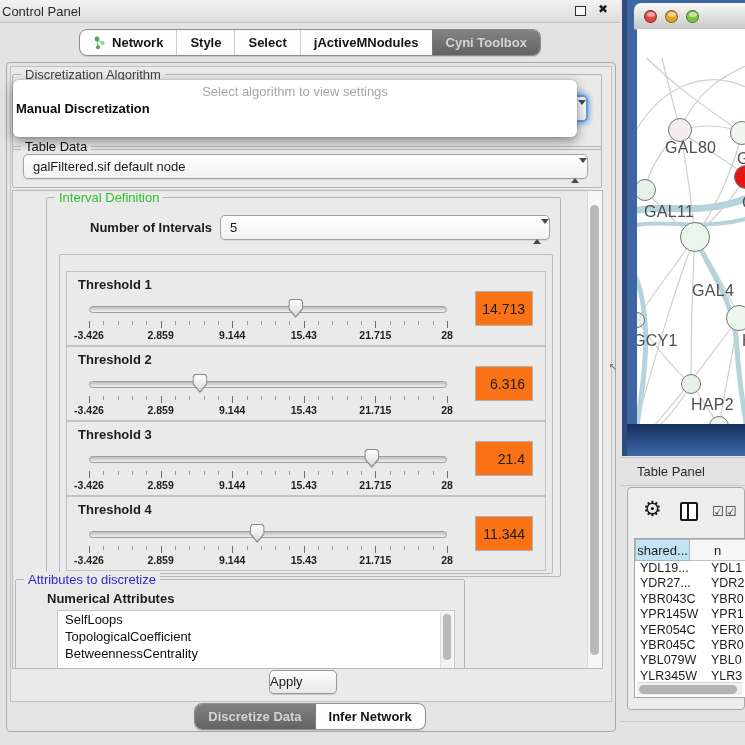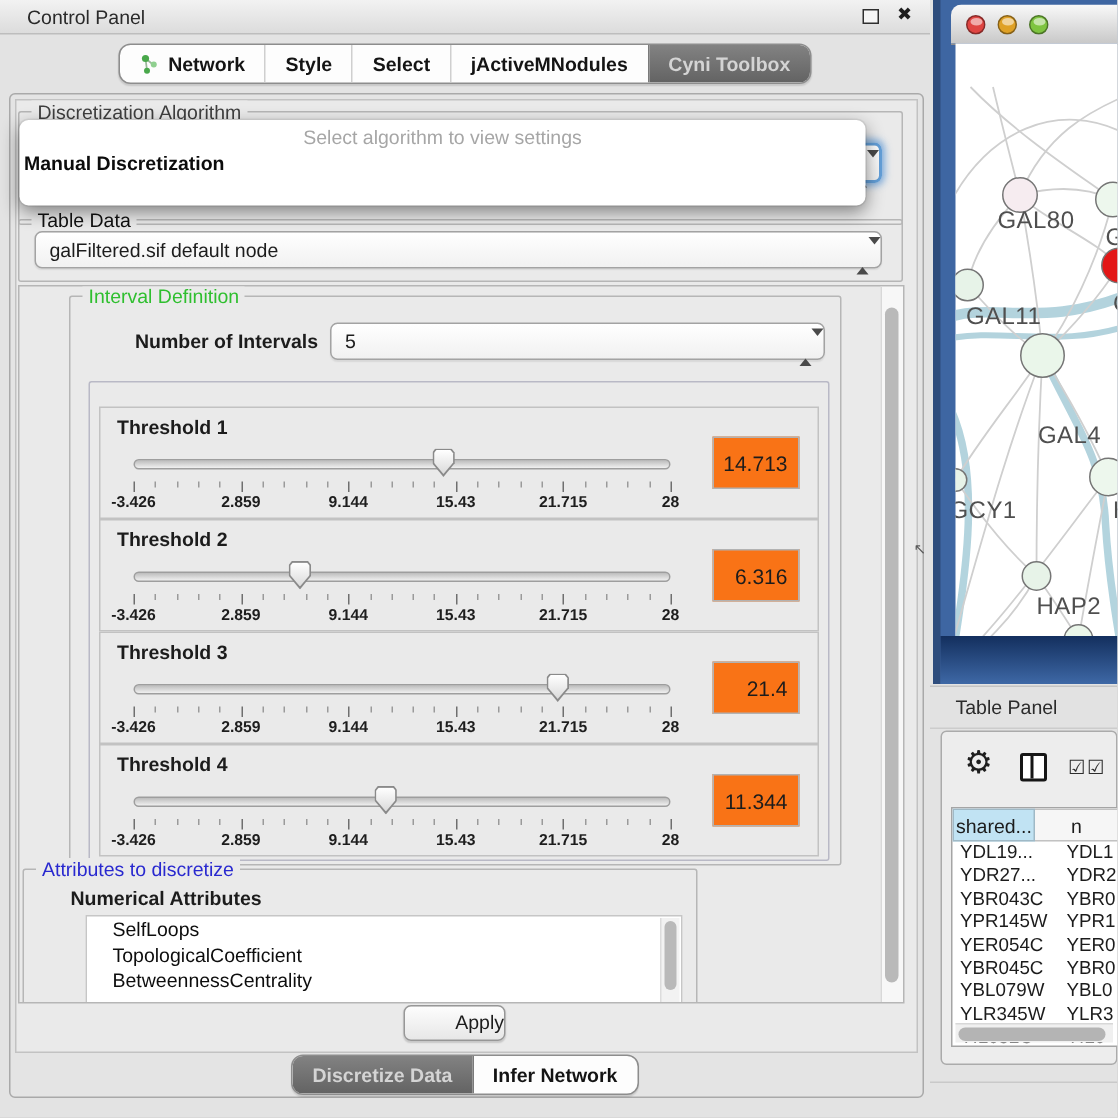--- a/index.html
+++ b/index.html
@@ -3,21 +3,21 @@
 <meta charset="utf-8">
 <style>
   html,body{margin:0;padding:0;background:#cfcfcf;}
   #stage{position:relative;width:745px;height:745px;background:#e3e3e3;overflow:hidden;
          font-family:"Liberation Sans","DejaVu Sans",sans-serif;color:#1c1c1c;-webkit-font-smoothing:antialiased;}
   .abs{position:absolute;}
 
   
   .cp-titlebar{left:0;top:0;width:620px;height:22px;background:linear-gradient(#f2f2f2,#dcdcdc);
                border-bottom:1px solid #bdbdbd;display:flex;align-items:center;}
-  .cp-title{font-size:13px;color:#2a2a2a;padding-left:18px;text-align:right;}
+  .cp-title{font-size:13px;color:#2a2a2a;padding-left:2px;text-align:right;}
   .float-ico{position:absolute;right:34px;top:6px;width:9px;height:8px;border:1.5px solid #2e2e2e;background:#f5f5f5;}
   .close-ico{position:absolute;right:12px;top:2px;font-size:12px;font-weight:bold;color:#1d1d1d;}
 
   .tabrow{left:0;top:29px;width:620px;height:27px;display:flex;justify-content:center;}
   .tabgroup{display:inline-flex;border:1px solid #8d8d8d;border-radius:8px;overflow:hidden;
             background:#fdfdfd;height:25px;box-shadow:0 1px 1px rgba(0,0,0,.12);}
   .tab{display:flex;align-items:center;gap:6px;padding:0 13px;font-size:13px;font-weight:bold;
        color:#141414;border-left:1px solid #cfcfcf;white-space:nowrap;}
   .tab:first-child{border-left:none;}
   .tab.sel{background:linear-gradient(#828282,#636363);color:#d4d4d4;border-left-color:#7a7a7a;}
@@ -62,26 +62,26 @@
   .ticklab{position:absolute;top:31px;transform:translateX(-50%);font-size:10.5px;font-weight:bold;color:#1d1d1d;white-space:nowrap;}
   .sthumb{position:absolute;top:1px;width:15px;height:19px;transform:translateX(-50%);background:#8a8a8a;
           clip-path:polygon(14% 0,86% 0,100% 14%,100% 52%,50% 100%,0 52%,0 14%);}
   .sthumb .in{position:absolute;left:1px;right:1px;top:1px;bottom:2px;background:linear-gradient(#ffffff,#dadada);
           clip-path:polygon(14% 0,86% 0,100% 14%,100% 52%,50% 100%,0 52%,0 14%);}
   .valuebox{position:absolute;right:12px;top:19px;width:58px;height:35px;background:#f97316;border:1px solid #b2b2b2;
             font-size:14px;line-height:34px;text-align:right;padding-right:7px;box-sizing:border-box;}
 
   
   .listbox{position:absolute;background:#fff;border:1px solid #c6c6c6;overflow:hidden;}
-  .attr-item{font-size:13px;height:17px;line-height:17px;padding-left:17px;color:#0d0d0d;}
+  .attr-item{font-size:13px;height:17px;line-height:17px;padding-left:7px;color:#0d0d0d;}
   .lscroll{position:absolute;right:1px;top:1px;bottom:1px;width:12px;background:#f2f2f2;border-left:1px solid #dcdcdc;}
   .lscroll .thumb{position:absolute;left:2px;top:2px;width:8px;height:46px;border-radius:4px;background:#b9b9b9;}
 
   .btn{position:absolute;border:1px solid #979797;border-radius:5px;background:linear-gradient(#fdfdfd,#e7e7e7);
-       font-size:13px;text-align:right;box-shadow:0 1px 1px rgba(0,0,0,.15);}
+       font-size:13px;text-align:left;box-shadow:0 1px 1px rgba(0,0,0,.15);}
   .bottom-tabrow{left:0;top:703px;width:620px;display:flex;justify-content:center;}
 
   
   .net-frame{left:622px;top:0;width:123px;height:456px;background:#3e66a2;border-left:5px solid #2e4d7d;box-sizing:border-box;}
   .net-frame .bottomshade{position:absolute;left:0;right:0;top:424px;height:32px;background:linear-gradient(#132f5e,#3e68a6);}
   .mac-titlebar{position:absolute;left:7px;top:3px;width:116px;height:26px;border-radius:7px 0 0 0;
                 background:linear-gradient(#f9f9f9,#c8c8c8);border-bottom:1px solid #8f8f8f;}
   .tlight{position:absolute;top:7px;width:13px;height:13px;border-radius:50%;border:1px solid rgba(0,0,0,.4);box-sizing:border-box;}
   .gloss{position:absolute;left:2px;top:1px;width:8px;height:5px;border-radius:50%;background:rgba(255,255,255,.55);}
   .net-canvas{position:absolute;left:10px;top:29px;width:113px;height:395px;background:#fff;overflow:hidden;}

